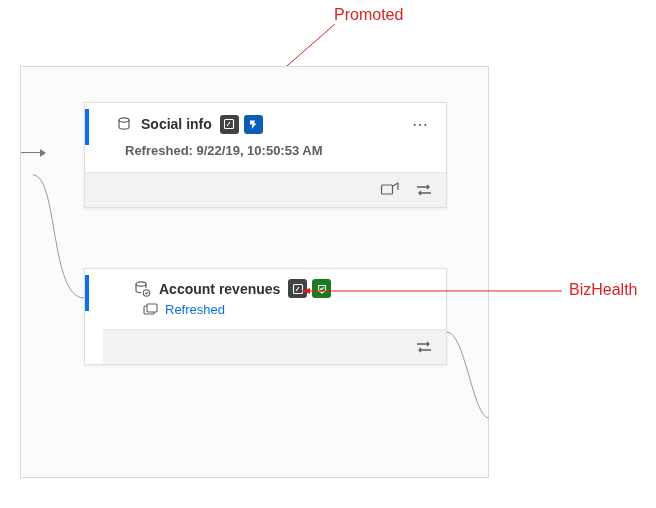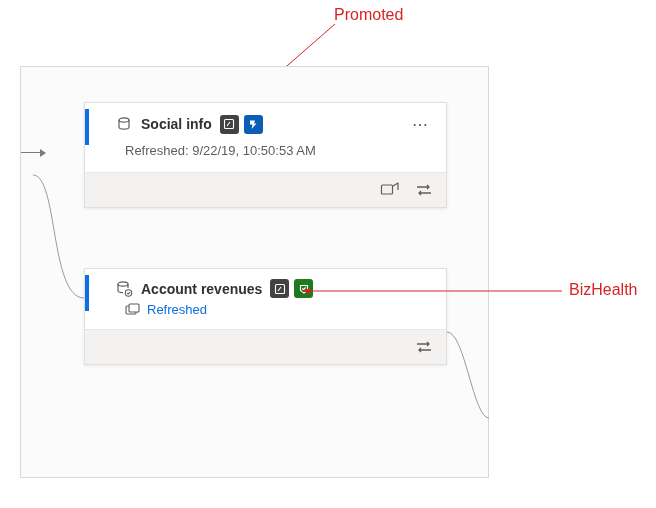--- a/index.html
+++ b/index.html
@@ -101,20 +101,21 @@
     justify-content: center;
     color: #605e5c;
     font-size: 16px;
     letter-spacing: 0;
     cursor: pointer;
   }
   .card-sub {
     padding: 4px 14px 14px 40px;
     font-size: 13px;
     color: #605e5c;
+    font-weight: bold;
   }
   .card-link-row {
     display: flex;
     align-items: center;
     padding: 0 14px 12px 40px;
     font-size: 13px;
   }
   .link-text {
     color: #0b6fe5;
     margin-left: 6px;
@@ -206,21 +207,21 @@
       </span>
       <span class="foot-icon">
         <svg width="18" height="14" viewBox="0 0 18 14">
           <path d="M2 4h12M12 2l2 2-2 2" fill="none" stroke="#605e5c" stroke-width="1.3"></path>
           <path d="M16 10H4M6 8l-2 2 2 2" fill="none" stroke="#605e5c" stroke-width="1.3"></path>
         </svg>
       </span>
     </div>
   </div>
 
-  <div class="card" style="left:84px; top:268px;">
+  <div class="card" style="left:84px; top:268px;padding-left:18px;">
     <div class="card-left-bar"></div>
     <div class="card-head">
       <span class="icon-slot">
         <svg width="18" height="18" viewBox="0 0 18 18">
           <ellipse cx="8" cy="4" rx="5" ry="2.1" fill="none" stroke="#605e5c" stroke-width="1.2"></ellipse>
           <path d="M3 4v6.5c0 1.2 2.2 2.1 5 2.1" fill="none" stroke="#605e5c" stroke-width="1.2"></path>
           <path d="M13 4v4" fill="none" stroke="#605e5c" stroke-width="1.2"></path>
           <circle cx="13.5" cy="13" r="3.2" fill="none" stroke="#605e5c" stroke-width="1.1"></circle>
           <path d="M12.3 13l.9.9 1.8-1.8" fill="none" stroke="#605e5c" stroke-width="1.1"></path>
         </svg>

